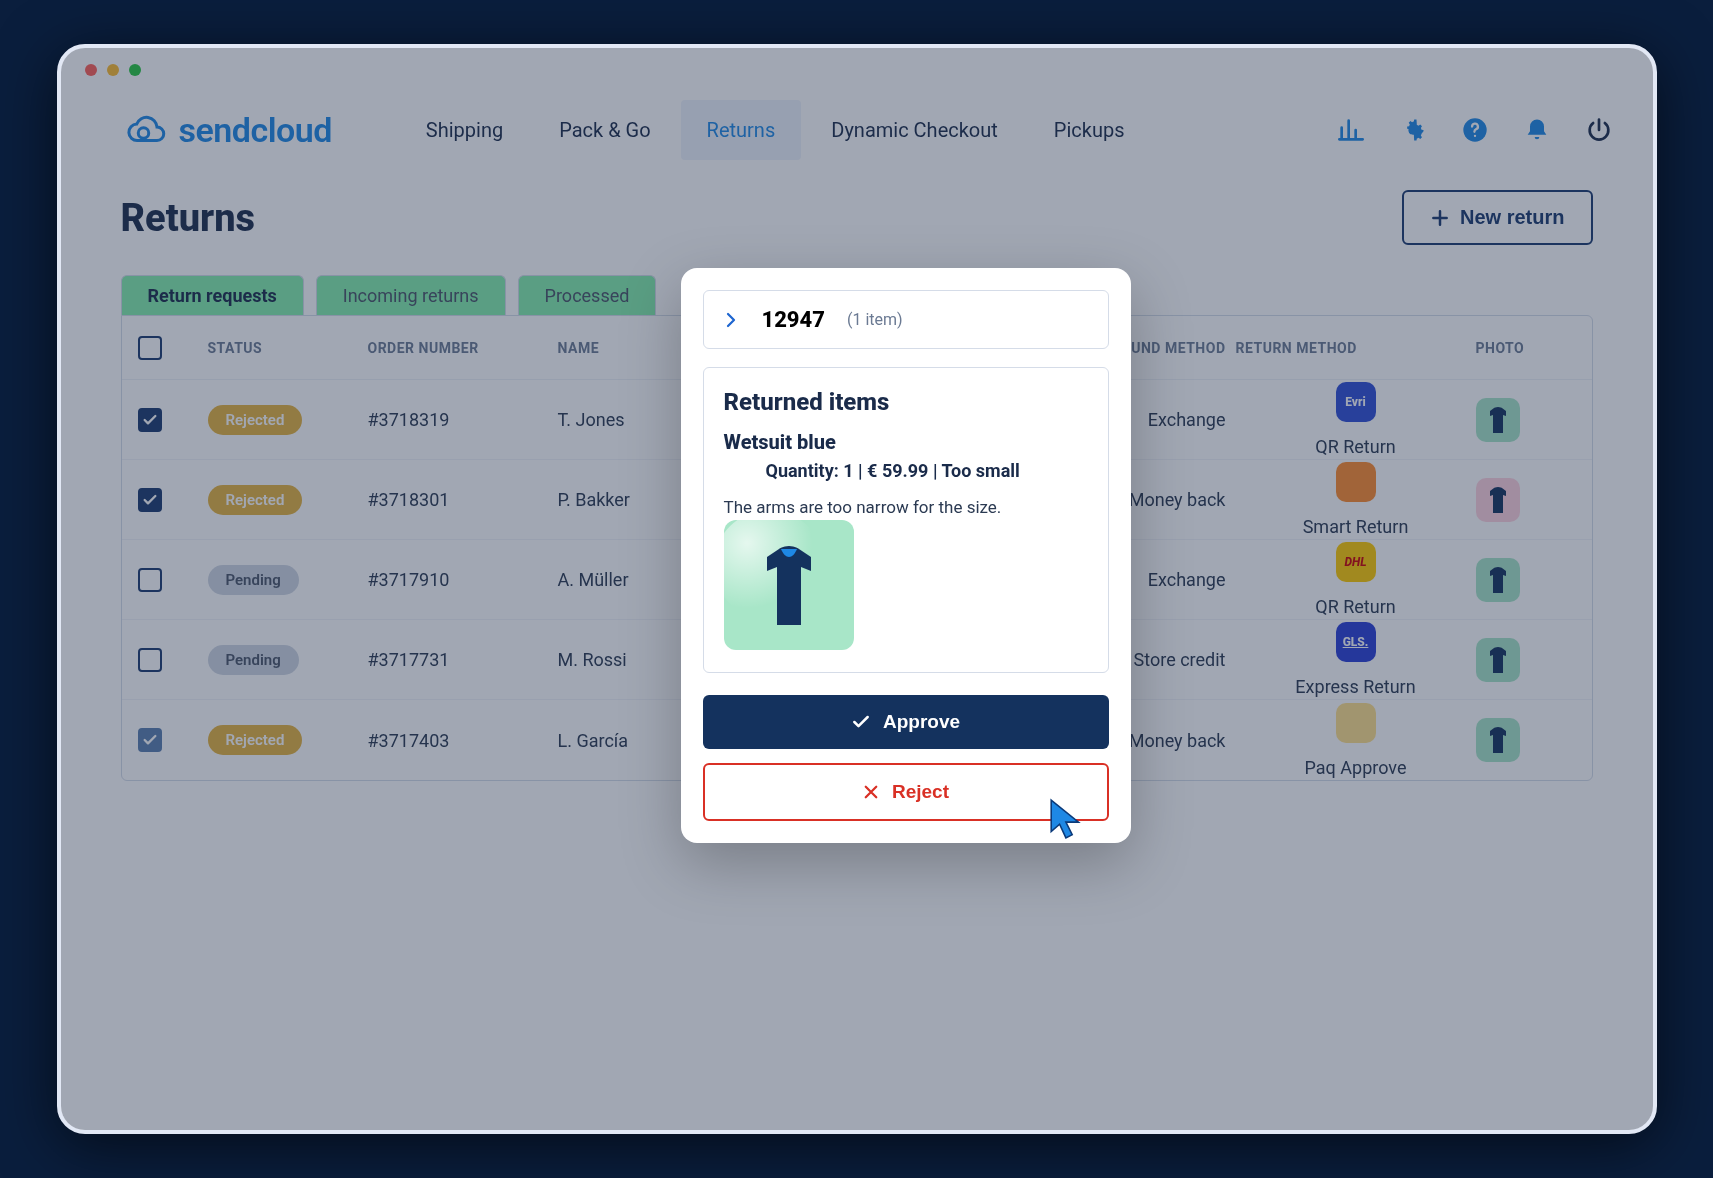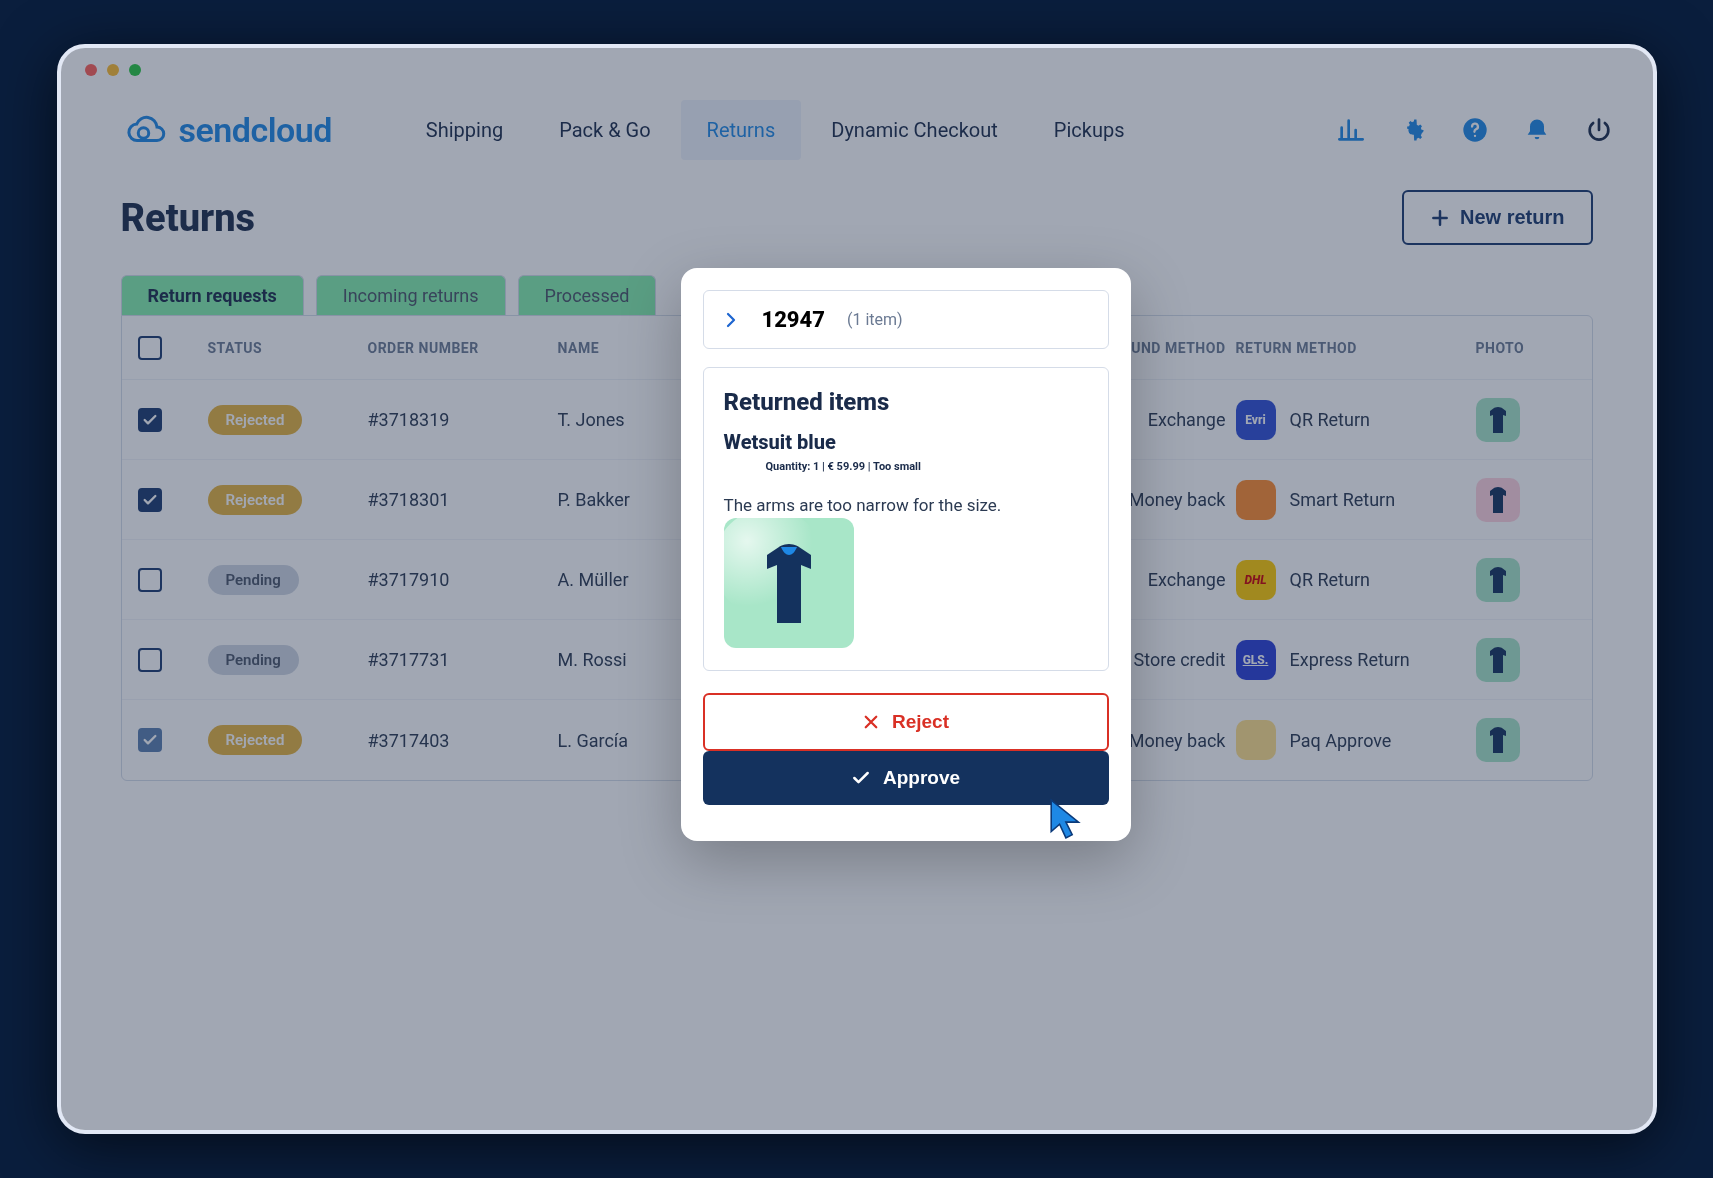--- a/index.html
+++ b/index.html
@@ -165,21 +165,21 @@
     display: inline-block;
     padding: 6px 18px;
     border-radius: 100px;
     font-size: 15px;
     font-weight: 600;
     color: #fff;
   }
   .badge.rejected { background: #e6b33e; }
   .badge.pending { background: #cfd6e2; color: #4a5568; }
 
-  .carrier-cell { display: flex; align-items: center; gap: 14px; }
+  .carrier-cell { display: flex; align-items: center; gap: 14px; flex-direction: column; }
   .carrier-logo {
     width: 40px; height: 40px; border-radius: 10px;
     display: flex; align-items: center; justify-content: center;
     font-size: 12px; font-weight: 800; color: #fff;
   }
   .photo-cell {
     width: 44px; height: 44px; border-radius: 10px;
     display: flex; align-items: center; justify-content: center;
   }
 
@@ -215,21 +215,21 @@
   .modal .order-row .cnt { font-size: 16px; color: #6b7a93; }
 
   .returned-box {
     border: 1.5px solid #d5dce8;
     border-radius: 6px;
     padding: 20px 20px 22px 20px;
     margin-bottom: 22px;
   }
   .returned-box h2 { font-size: 24px; font-weight: 800; color: #1a2b4a; margin-bottom: 14px; }
   .returned-box .product { font-size: 20px; font-weight: 800; color: #1a2b4a; margin-bottom: 6px; }
-  .returned-box .meta { font-size: 11px; font-weight: 700; color: #1a2b4a; margin-bottom: 22px; padding-left: 42px; }
+  .returned-box .meta { font-size: 18px; font-weight: 700; color: #1a2b4a; margin-bottom: 16px; padding-left: 42px; }
   .returned-box .note { font-size: 17px; color: #2b3a52; margin-bottom: 3px; }
   .returned-box .thumb {
     width: 130px; height: 130px;
     background: #a8e6c8;
     border-radius: 12px;
     display: flex; align-items: center; justify-content: center;
     position: relative;
     overflow: hidden;
   }
   .returned-box .thumb::before {
@@ -482,30 +482,30 @@
       <div class="meta">Quantity: 1 | € 59.99 | Too small</div>
       <div class="note">The arms are too narrow for the size.</div>
       <div class="thumb">
         <svg width="72" height="90" viewBox="0 0 72 90">
           <path d="M36 6c-6 0-10 3-10 3l-12 8v14l10-4v58h24V27l10 4V17L46 9s-4-3-10-3Z" fill="#14325e"></path>
           <path d="M28 9c2 5 5 8 8 8s6-3 8-8" fill="#1e88e5"></path>
         </svg>
       </div>
     </div>
 
+    <button class="btn approve">
+      <svg width="20" height="20" viewBox="0 0 24 24">
+          <path d="M4 12l5 5L20 6" stroke="#fff" stroke-width="3" fill="none" stroke-linecap="round" stroke-linejoin="round"></path>
+        </svg>
+      <span>Approve</span>
+    </button>
     <button class="btn reject">
       <svg width="18" height="18" viewBox="0 0 24 24">
           <path d="M5 5l14 14M19 5L5 19" stroke="#d93025" stroke-width="3" stroke-linecap="round"></path>
         </svg>
       <span>Reject</span>
-    </button>
-    <button class="btn approve">
-      <svg width="20" height="20" viewBox="0 0 24 24">
-          <path d="M4 12l5 5L20 6" stroke="#fff" stroke-width="3" fill="none" stroke-linecap="round" stroke-linejoin="round"></path>
-        </svg>
-      <span>Approve</span>
     </button>
   </div>
 
   <svg class="cursor" viewBox="0 0 40 40">
     <path d="M4 2l0 30 8-7 6 13 6-3-6-12 12 0Z" fill="#1e88e5" stroke="#0b3a7a" stroke-width="1.5"></path>
   </svg>
 </div>
 
 </body></html>

